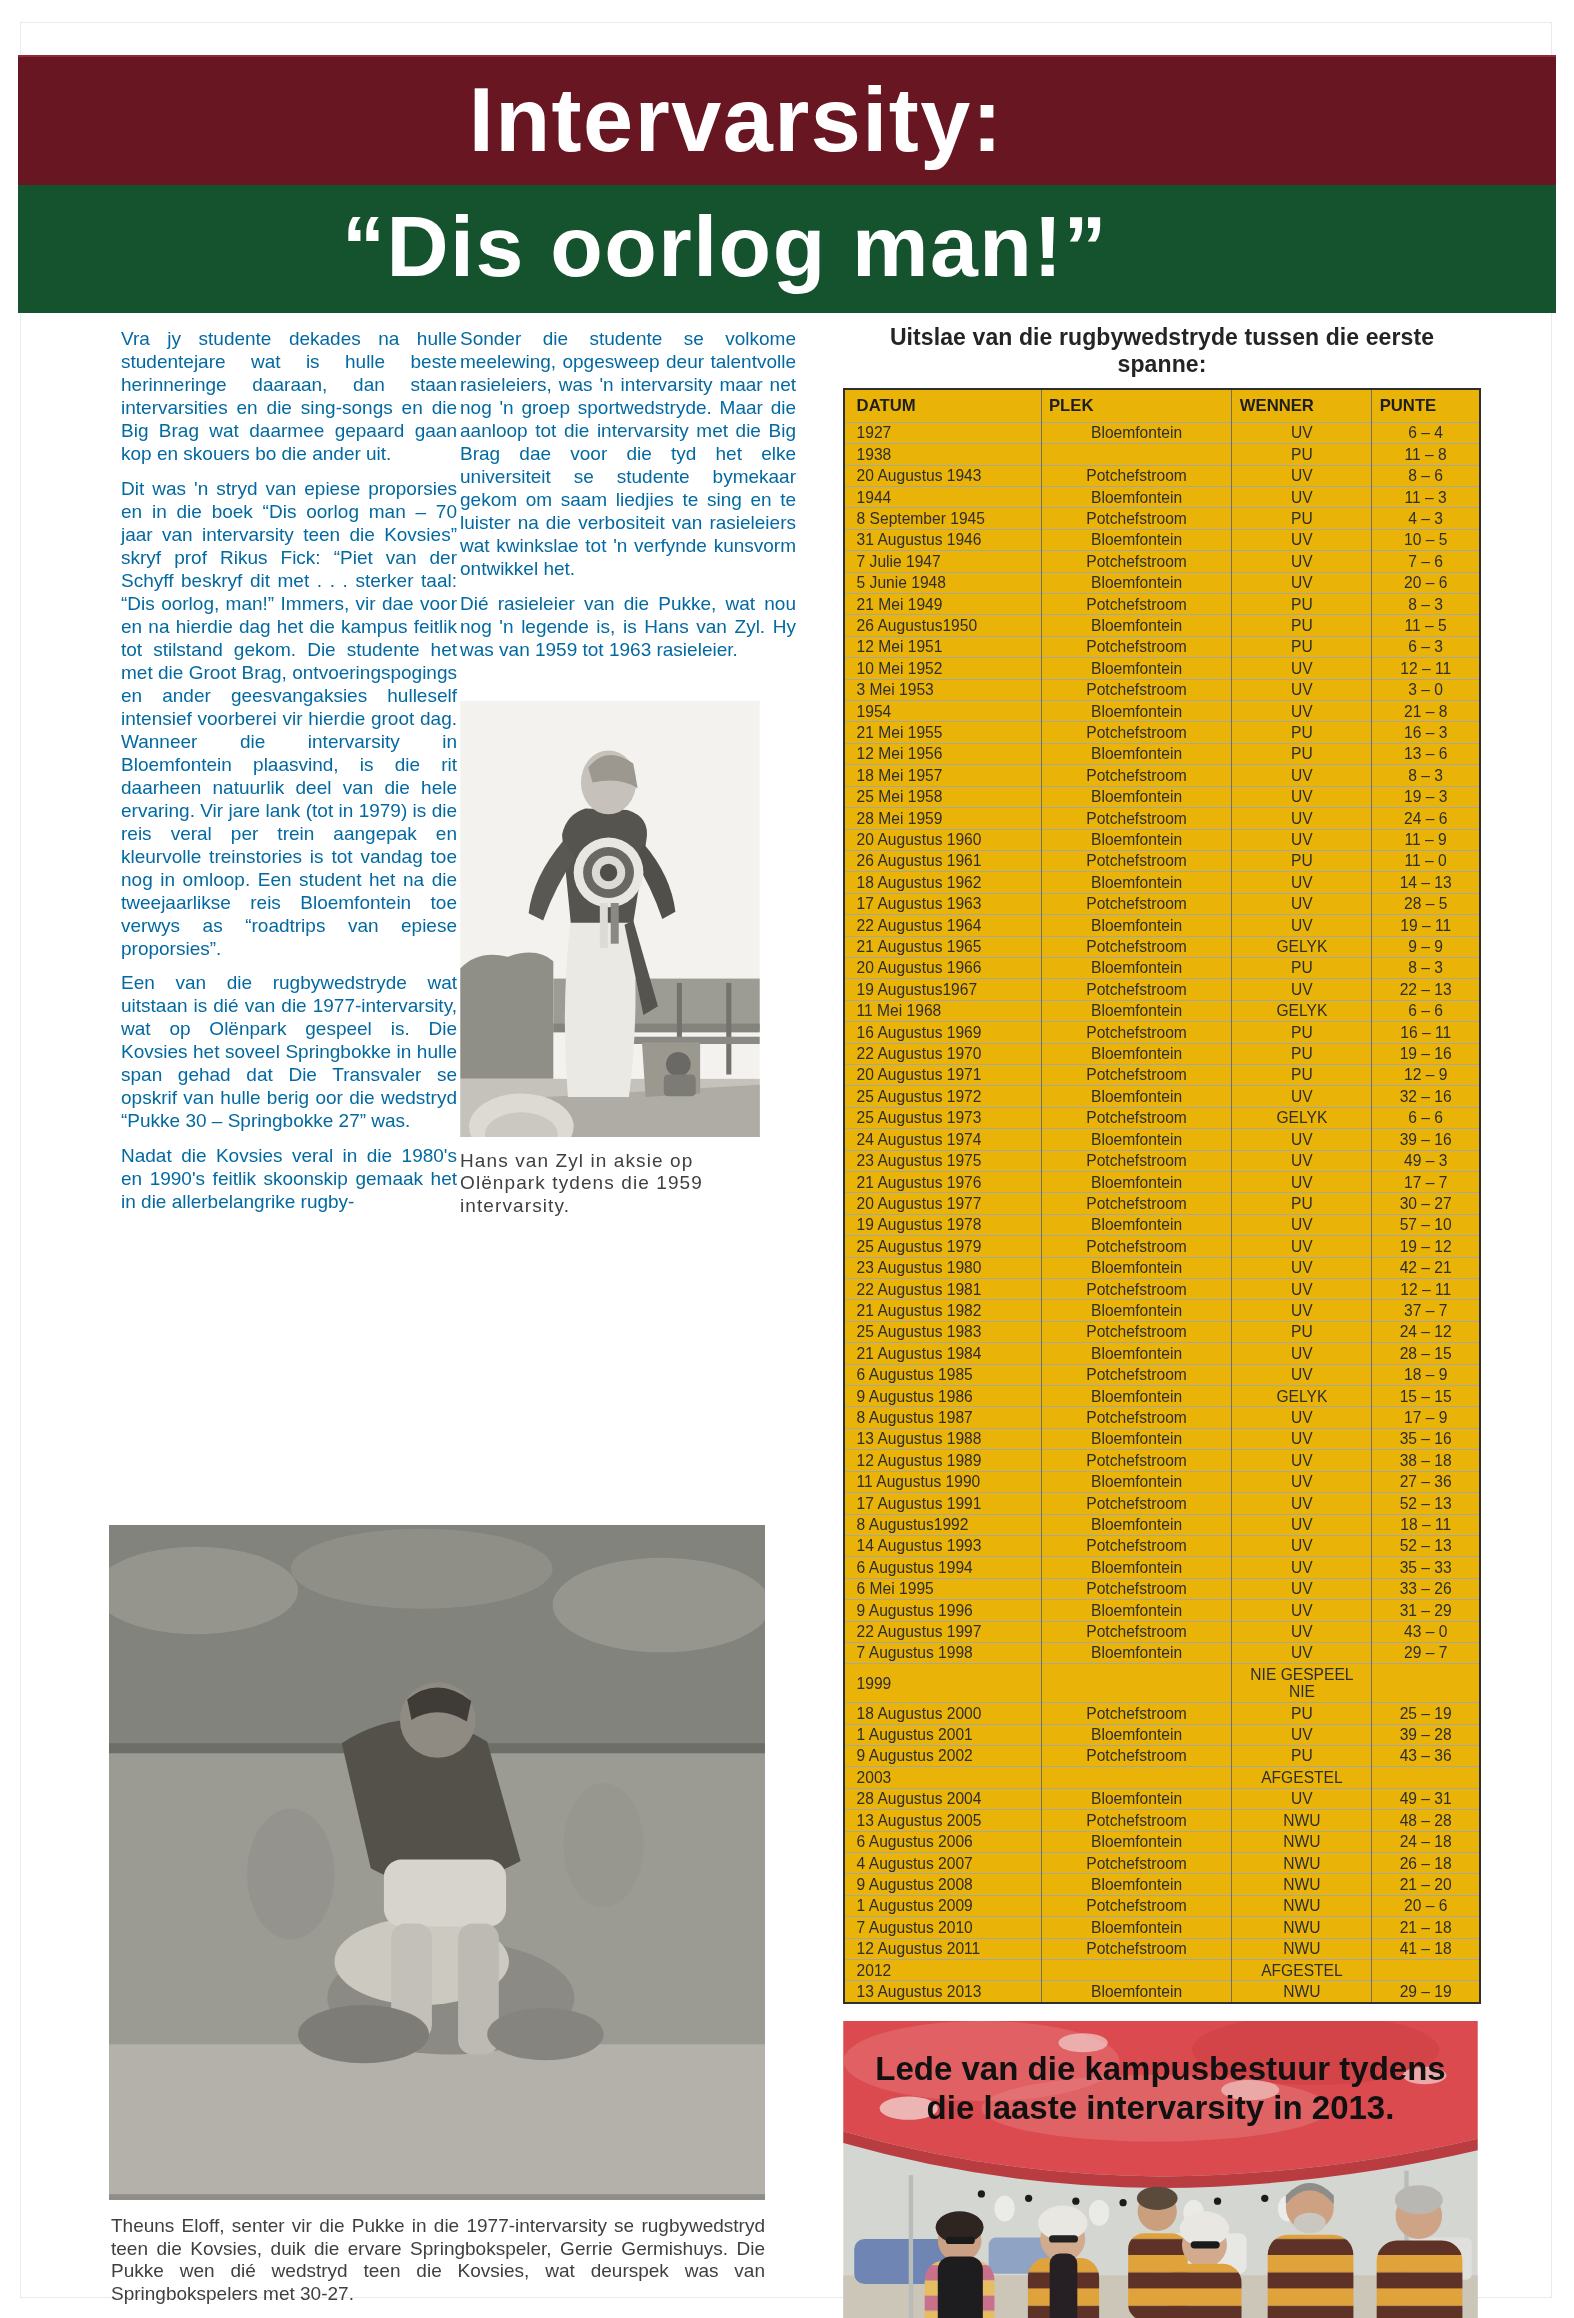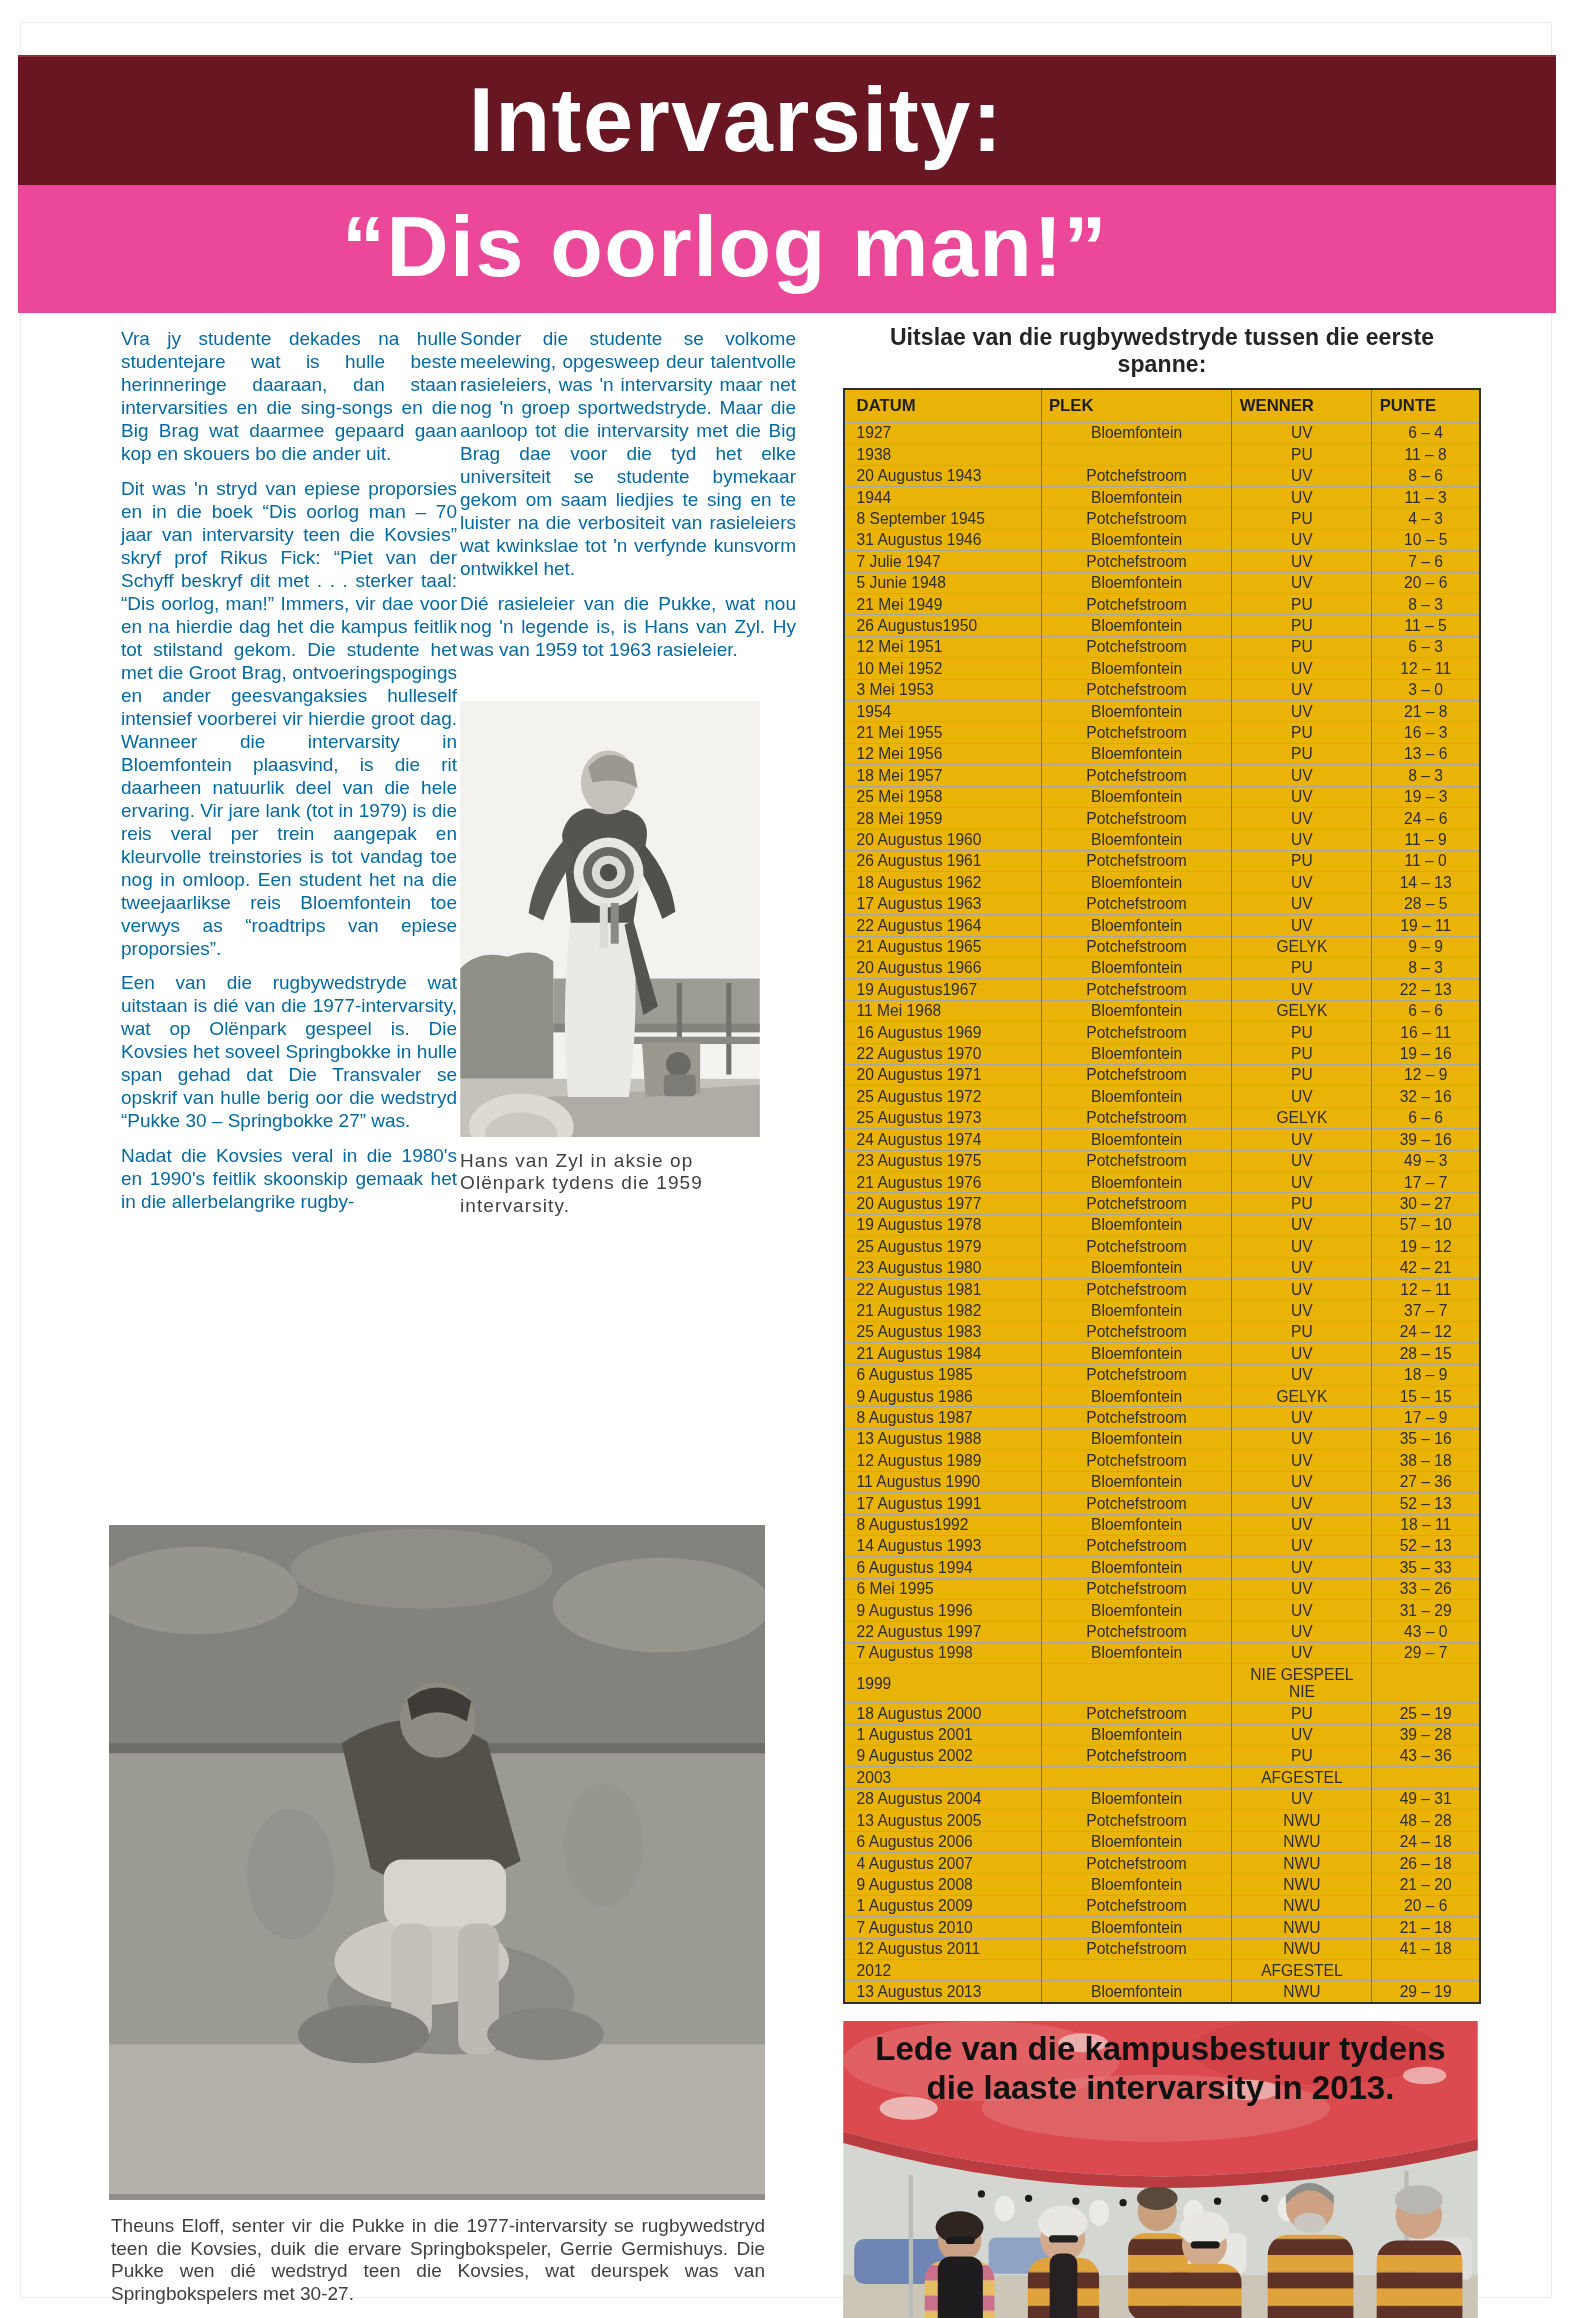--- a/index.html
+++ b/index.html
@@ -7,21 +7,21 @@
         font-family:"Liberation Sans", sans-serif;color:#3c3c3c;}
   .scan-edge{position:absolute;left:20.4px;top:22px;width:1530px;height:2274px;
              border:1.5px solid #edebe7;pointer-events:none;}
 
   
   .banner{position:absolute;left:18px;top:55px;width:1538px;}
   .banner-maroon{height:128px;background:#681622;border-top:2.9px solid #8d2c36;
                  display:flex;align-items:center;justify-content:center;}
   .banner-maroon span{color:#ffffff;font-size:90px;font-weight:bold;letter-spacing:1.5px;
                       transform:translate(-51px,-1.5px);}
-  .banner-yellow{height:128px;background:#ec4899;display:flex;align-items:center;justify-content:center;}
+  .banner-yellow{height:128px;background:#14532d;display:flex;align-items:center;justify-content:center;}
   .banner-yellow span{color:#ffffff;font-size:86px;font-weight:bold;letter-spacing:1.5px;
                       transform:translate(-62px,-2.9px);}
 
   
   .col{position:absolute;top:327px;width:336px;}
   .col1{left:121px;}
   .col2{left:460px;}
   .col p{margin:0 0 11.6px 0;text-align:justify;font-size:19px;line-height:23px;color:#0369a1;}
 
   figure{margin:0;padding:0;}
@@ -41,21 +41,21 @@
   .results-table th.c1, .results-table td.c1{width:30%;}
   .results-table th.c2, .results-table td.c2{width:22%;}
   .results-table th.c3, .results-table td.c3{width:17%;}
   .results-table th.c1, .results-table td.c1,
   .results-table th.c2, .results-table td.c2,
   .results-table th.c3, .results-table td.c3{border-left:1.5px solid #6f6f6f;}
 
   
   .photo2013{position:relative;margin-top:17.4px;width:635px;height:404px;overflow:hidden;}
   .photo2013 svg{display:block;width:635px;height:404px;}
-  .photo2013-caption{position:absolute;left:0;right:0;top:8px;text-align:center;
+  .photo2013-caption{position:absolute;left:0;right:0;top:28px;text-align:center;
                      font-weight:bold;font-size:33px;line-height:39px;color:#111111;}
 
   
   .rugby-photo{position:absolute;left:109px;top:1525px;width:656px;height:675px;overflow:hidden;}
   .rugby-photo svg{display:block;width:656px;height:675px;}
   .rugby-caption{position:absolute;left:111px;top:2215px;width:654px;text-align:justify;}
 </style>
 </head>
 <body>
 

